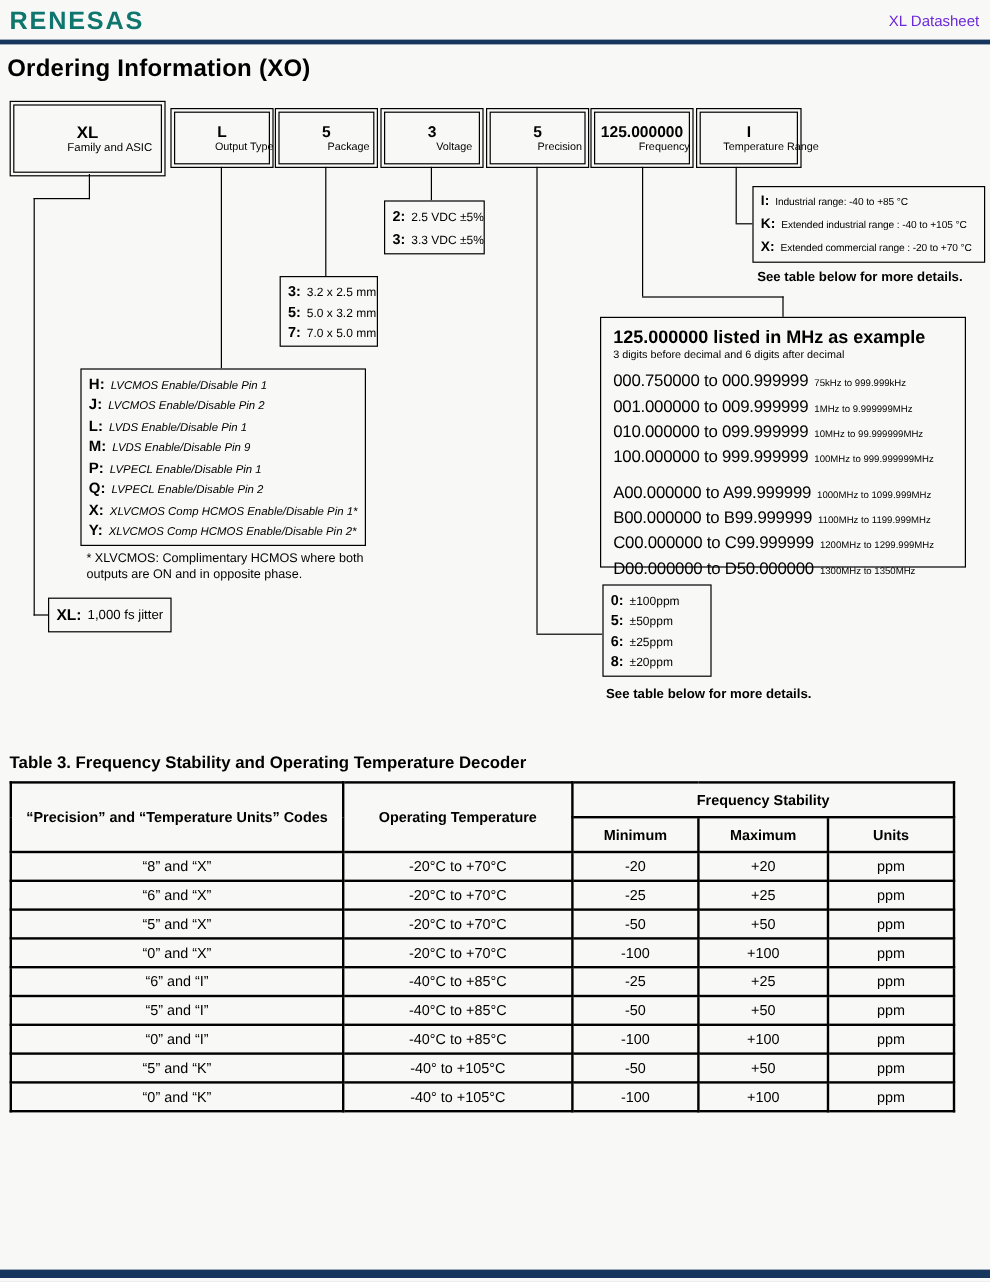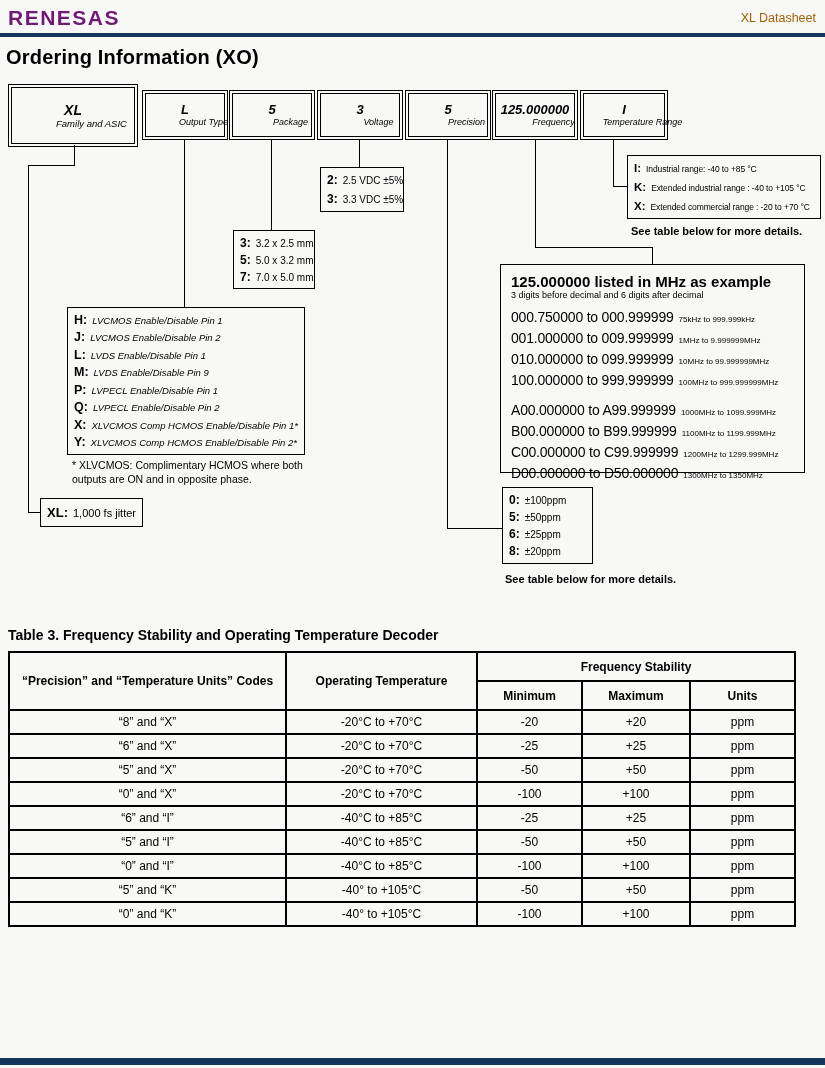--- a/index.html
+++ b/index.html
@@ -3,28 +3,28 @@
 <meta charset="utf-8">
 <style>
   html,body { margin:0; padding:0; background:#e8e8e8; }
   .page {
     position:relative; width:825px; height:1068px; margin:0 auto;
     background:#f8f8f7; overflow:hidden;
     font-family:"Liberation Sans","DejaVu Sans",sans-serif; color:#000;
   }
   
   .logo { position:absolute; left:8px; top:6px; font-size:21px; font-weight:bold;
-          letter-spacing:1.5px; color:#701a75; }
-  .doc-title { position:absolute; right:9px; top:11px; font-size:12.5px; color:#a16207; }
+          letter-spacing:1.5px; color:#0f766e; }
+  .doc-title { position:absolute; right:9px; top:11px; font-size:12.5px; color:#6d28d9; }
   .header-rule { position:absolute; left:0; top:33px; width:825px; height:4px; background:#17365d; }
   .footer-rule { position:absolute; left:0; top:1058px; width:825px; height:7px; background:#17365d; }
   .page-title { position:absolute; left:6px; top:46px; font-size:20px; font-weight:bold; letter-spacing:.2px; }
 
   
-  .pn-box { position:absolute; border:1px solid #000; padding:2px; box-sizing:border-box; background:#f8f8f7;font-style:italic; }
+  .pn-box { position:absolute; border:1px solid #000; padding:2px; box-sizing:border-box; background:#f8f8f7; }
   .pn-inner { border:1px solid #000; width:100%; height:100%; box-sizing:border-box;
               display:flex; flex-direction:column; align-items:center; justify-content:center; }
   .pn-code { font-weight:bold; font-size:13px; line-height:15px; white-space:nowrap; }
   .pn-label { font-size:9px; line-height:11px; white-space:nowrap;margin-left:37px; }
   .pn-family .pn-code { font-size:14px; }
   .pn-family .pn-label { font-size:9.5px; }
 
   
   .ln { position:absolute; background:#000; }
 

